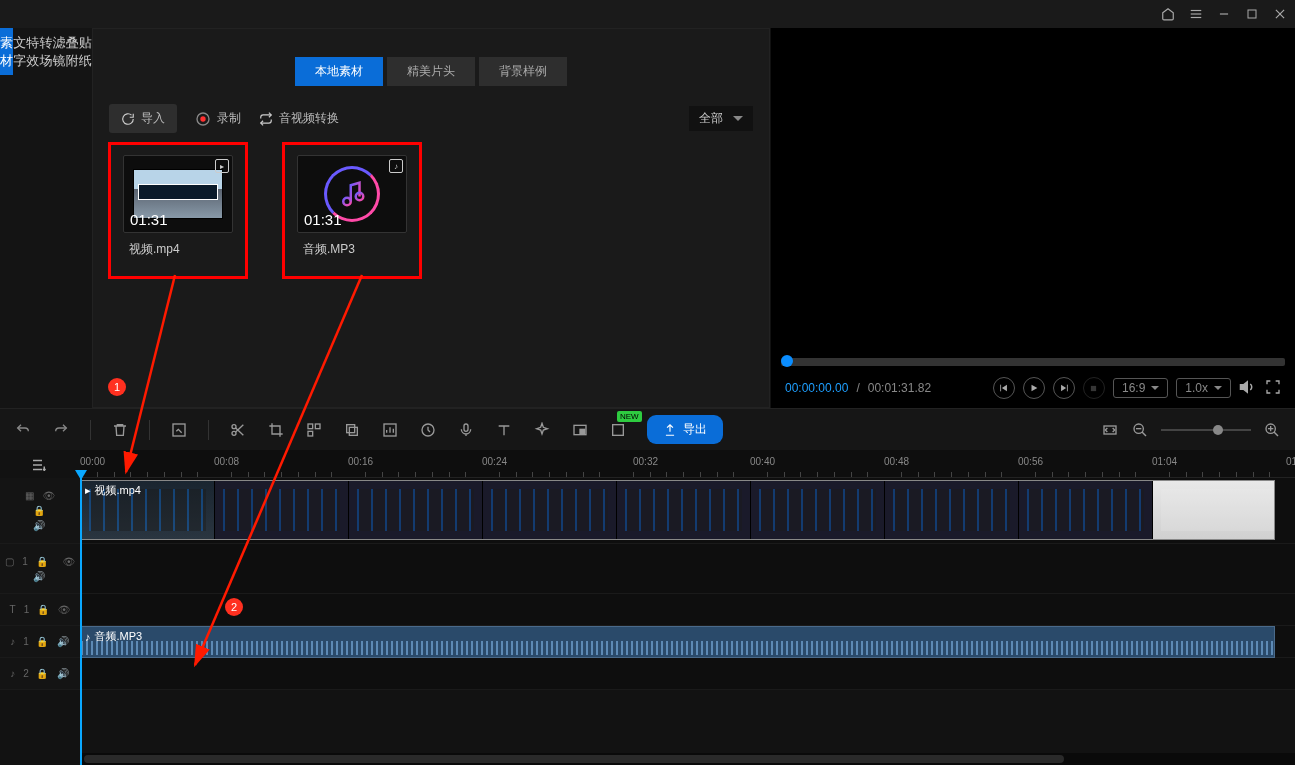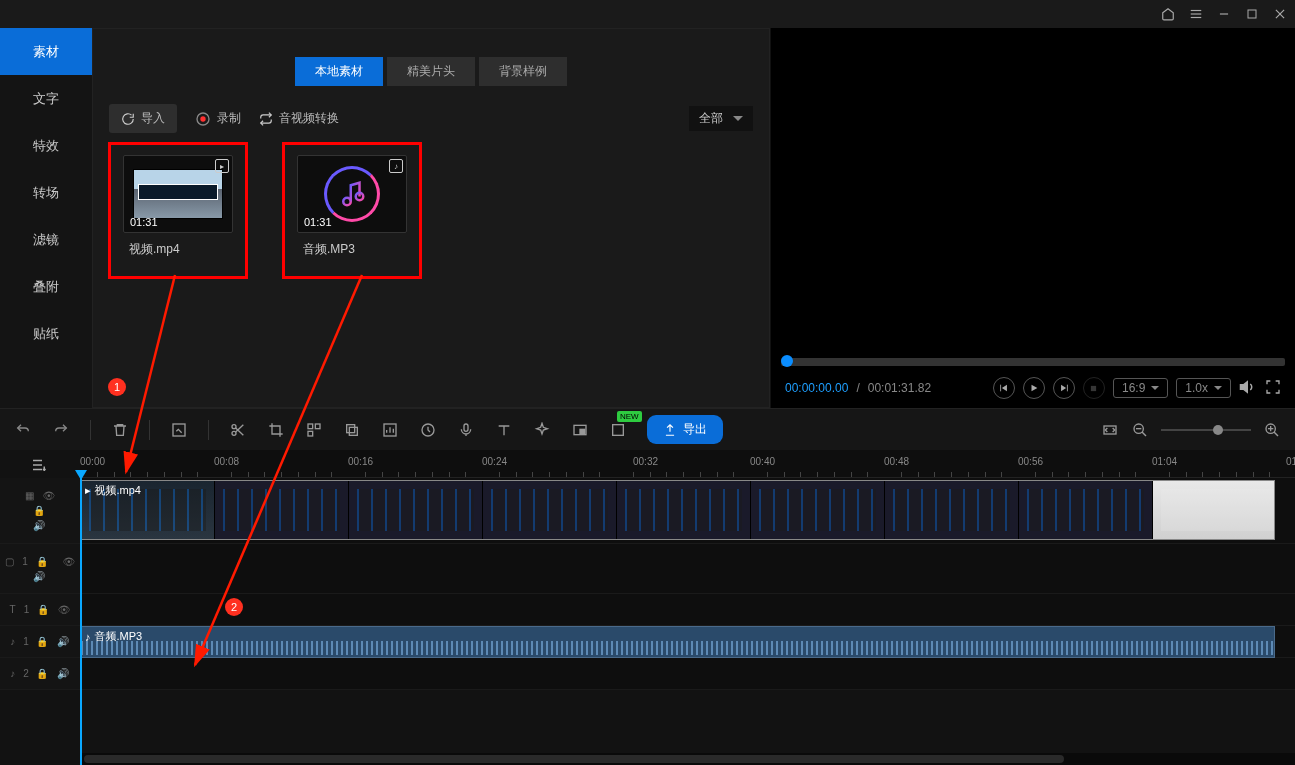--- a/index.html
+++ b/index.html
@@ -2,41 +2,41 @@
 <html><head>
 <meta charset="utf-8">
 <style>
 * { margin: 0; padding: 0; box-sizing: border-box; font-family: "Microsoft YaHei", Arial, sans-serif; }
 body { background: #0a0a0a; width: 1295px; height: 765px; overflow: hidden; color: #ccc; font-size: 12px; position: relative; }
 
 .titlebar { height: 28px; background: #1a1a1a; display: flex; justify-content: flex-end; align-items: center; padding: 0 8px; gap: 14px; }
 .titlebar .tb-icon { width: 14px; height: 14px; display: flex; align-items: center; justify-content: center; color: #999; cursor: pointer; }
 
 .main { display: flex; height: 380px; }
-.sidebar { width: 92px; background: #141414; display: flex; flex-direction: column; }
+.sidebar { width: 92px; background: #141414; display: flex; flex-direction: row; }
 .sidebar .nav { height: 47px; display: flex; align-items: center; justify-content: center; color: #ccc; font-size: 13px; cursor: pointer; }
 .sidebar .nav.active { background: #0a6dd8; color: #fff; }
 
 .media-panel { flex: 0 0 678px; background: #1a1a1a; border: 1px solid #222; padding: 10px 16px; margin-left: 0; }
 .tabs { display: flex; justify-content: center; gap: 4px; margin: 18px 0 14px 0; }
 .tab { padding: 6px 20px; background: #2e2e2e; color: #aaa; cursor: pointer; font-size: 12px; }
 .tab.active { background: #0a6dd8; color: #fff; }
 
 .toolbar { display: flex; align-items: center; gap: 18px; padding: 4px 0; }
 .tool { display: flex; align-items: center; gap: 6px; color: #bbb; cursor: pointer; font-size: 12px; }
 .tool-btn { padding: 6px 12px; background: #2e2e2e; border-radius: 3px; }
 .dropdown { margin-left: auto; background: #111; padding: 4px 10px; display: flex; align-items: center; gap: 10px; }
 .dropdown .arrow { width:0;height:0;border-left:5px solid transparent;border-right:5px solid transparent;border-top:5px solid #888; }
 
 .media-grid { display: flex; gap: 56px; padding: 18px 10px; }
 .media-item { width: 126px; position: relative; }
 .media-item.highlight { outline: 3px solid #ff0000; outline-offset: 4px; padding: 6px 4px 14px 4px; margin: -6px -4px -14px -4px; }
 .thumb { width: 110px; height: 78px; background: #0d0d0d; border: 1px solid #333; border-radius: 2px; position: relative; display: flex; align-items: center; justify-content: center; margin: 0 auto; }
 .thumb .badge { position: absolute; top: 3px; right: 3px; width: 14px; height: 14px; border: 1px solid #ccc; border-radius: 2px; display:flex;align-items:center;justify-content:center;font-size:8px;color:#ccc; }
-.thumb .dur { position: absolute; left: 6px; bottom: 4px; color: #fff; font-size: 11px; }
+.thumb .dur { position: absolute; left: 6px; bottom: 4px; color: #fff; font-size: 15px; }
 .media-name { margin: 8px 0 0 10px; color: #ccc; font-size: 12px; }
 .video-thumb-inner { width:90px; height:50px; background: linear-gradient(#b8d4e8 40%, #5a6370 40%, #8899a8); border:1px solid #000; position:relative; }
 .video-thumb-inner::after { content:""; position:absolute; left:4px; right:4px; top:14px; height:14px; background:#0a1a2a; border:1px solid #fff; }
 .audio-icon { width:56px; height:56px; border-radius:50%; border:3px solid; border-color:#6a5aff #ff4aa8 #ff4aa8 #6a5aff; display:flex; align-items:center; justify-content:center; }
 .audio-icon svg { width:30px; height:30px; }
 
 .preview { flex: 1; background: #000; border-left: 1px solid #111; display: flex; flex-direction: column; }
 .preview-video { flex: 1; background: #000; }
 .preview-slider { height: 8px; position: relative; margin: 4px 10px 2px 10px; background: #333; border-radius: 2px; }
 .preview-slider .knob { position: absolute; left: 0; top: -3px; width: 12px; height: 12px; background: #0a8dff; border-radius: 50%; }

